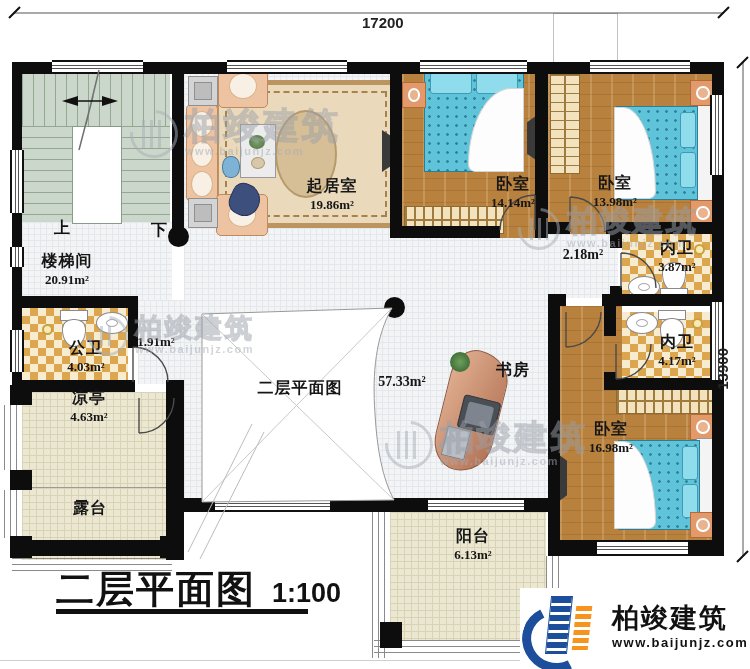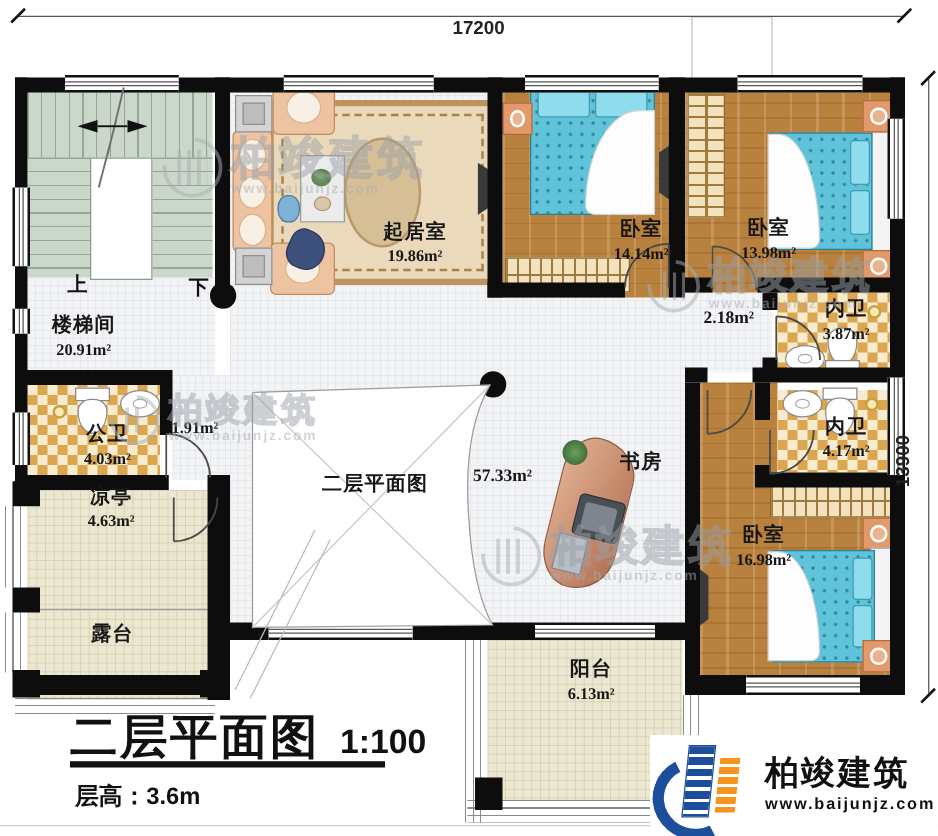--- a/index.html
+++ b/index.html
@@ -383,21 +383,20 @@
          <div class="wm-en">www.baijunjz.com</div>
       </div>
   </div>
 
   <div class="title-row">
     <span class="title-main">二层平面图</span>
     <span class="title-scale">1:100</span>
   </div>
   <div class="title-line"></div>
   <div class="info-row">
-    <span><span>层高：</span><span>3.6m</span></span>
   </div>
 
   <div class="logo">
     <div class="logo-icon">
       <div class="lg-swoosh"></div>
         <div class="lg-blue"></div>
         <div class="lg-orange"></div>
     </div>
     <div>
       <div class="logo-cn">柏竣建筑</div>

